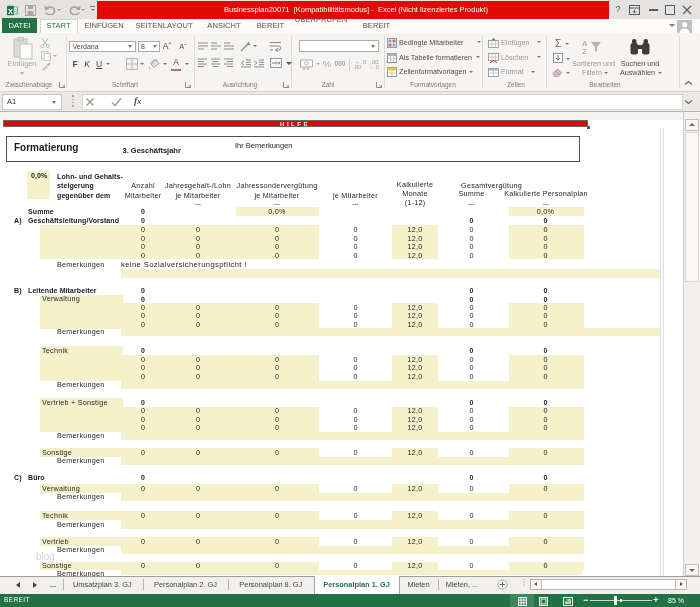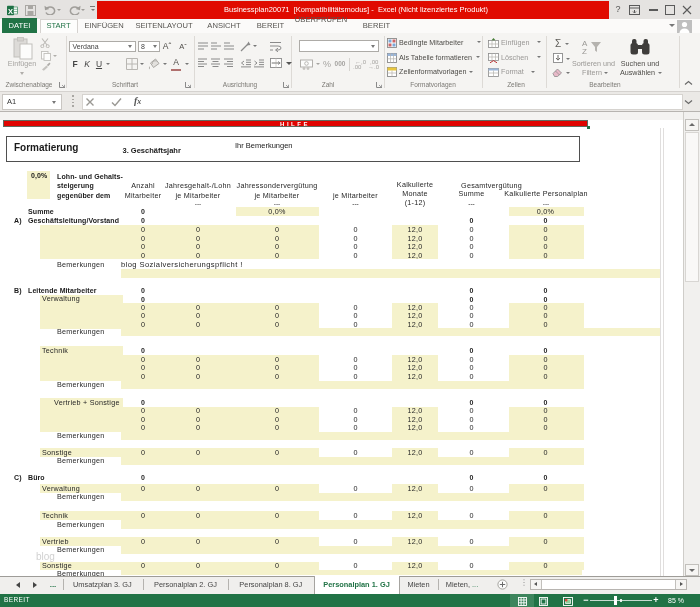--- a/index.html
+++ b/index.html
@@ -390,21 +390,21 @@
 <div style="position:absolute;left:321.5px;top:242.3px;width:300px;text-align:center;white-space:nowrap;font-size:7.2px;line-height:9.2px;color:#262626;letter-spacing:0.25px;">0</div>
 <div style="position:absolute;left:395.5px;top:242.3px;width:300px;text-align:center;white-space:nowrap;font-size:7.2px;line-height:9.2px;color:#262626;letter-spacing:0.25px;">0</div>
 <div style="position:absolute;left:-7.0px;top:251.2px;width:300px;text-align:center;white-space:nowrap;font-size:7.2px;line-height:9.2px;color:#262626;letter-spacing:0.25px;">0</div>
 <div style="position:absolute;left:48.0px;top:251.2px;width:300px;text-align:center;white-space:nowrap;font-size:7.2px;line-height:9.2px;color:#262626;letter-spacing:0.25px;">0</div>
 <div style="position:absolute;left:127.0px;top:251.2px;width:300px;text-align:center;white-space:nowrap;font-size:7.2px;line-height:9.2px;color:#262626;letter-spacing:0.25px;">0</div>
 <div style="position:absolute;left:205.5px;top:251.2px;width:300px;text-align:center;white-space:nowrap;font-size:7.2px;line-height:9.2px;color:#262626;letter-spacing:0.25px;">0</div>
 <div style="position:absolute;left:265.0px;top:251.2px;width:300px;text-align:center;white-space:nowrap;font-size:7.2px;line-height:9.2px;color:#262626;letter-spacing:0.25px;">12,0</div>
 <div style="position:absolute;left:321.5px;top:251.2px;width:300px;text-align:center;white-space:nowrap;font-size:7.2px;line-height:9.2px;color:#262626;letter-spacing:0.25px;">0</div>
 <div style="position:absolute;left:395.5px;top:251.2px;width:300px;text-align:center;white-space:nowrap;font-size:7.2px;line-height:9.2px;color:#262626;letter-spacing:0.25px;">0</div>
 <div style="position:absolute;left:57px;top:259.9px;font-size:7.2px;line-height:9.2px;color:#262626;white-space:nowrap;letter-spacing:0.25px;">Bemerkungen</div>
-<div style="position:absolute;left:121px;top:259.7px;font-size:7.6px;line-height:9.6px;color:#262626;white-space:nowrap;letter-spacing:0.4px;">blog Sozialversicherungspflicht !</div>
+<div style="position:absolute;left:121px;top:259.7px;font-size:7.6px;line-height:9.6px;color:#262626;white-space:nowrap;letter-spacing:0.4px;">keine Sozialversicherungspflicht !</div>
 <div style="position:absolute;left:121px;top:269.4px;width:538.5px;height:8.2px;background:#f5f2cb;"></div>
 <div style="position:absolute;left:14px;top:285.7px;font-size:7.0px;line-height:9.0px;color:#1a1a1a;white-space:nowrap;font-weight:bold;letter-spacing:0.1px;">B)</div>
 <div style="position:absolute;left:28px;top:285.7px;font-size:7.0px;line-height:9.0px;color:#1a1a1a;white-space:nowrap;font-weight:bold;letter-spacing:0.1px;">Leitende Mitarbeiter</div>
 <div style="position:absolute;left:-7.0px;top:285.7px;width:300px;text-align:center;white-space:nowrap;font-size:7.0px;line-height:9.0px;color:#262626;font-weight:bold;letter-spacing:0.1px;">0</div>
 <div style="position:absolute;left:321.5px;top:285.7px;width:300px;text-align:center;white-space:nowrap;font-size:7.0px;line-height:9.0px;color:#262626;font-weight:bold;letter-spacing:0.1px;">0</div>
 <div style="position:absolute;left:395.5px;top:285.7px;width:300px;text-align:center;white-space:nowrap;font-size:7.0px;line-height:9.0px;color:#262626;font-weight:bold;letter-spacing:0.1px;">0</div>
 <div style="position:absolute;left:40px;top:294.85px;width:83px;height:8.3px;background:#f5f2cb;"></div>
 <div style="position:absolute;left:42px;top:294.4px;font-size:7.2px;line-height:9.2px;color:#262626;white-space:nowrap;letter-spacing:0.25px;">Verwaltung</div>
 <div style="position:absolute;left:-7.0px;top:294.5px;width:300px;text-align:center;white-space:nowrap;font-size:7.0px;line-height:9.0px;color:#262626;font-weight:bold;letter-spacing:0.1px;">0</div>
 <div style="position:absolute;left:321.5px;top:294.5px;width:300px;text-align:center;white-space:nowrap;font-size:7.0px;line-height:9.0px;color:#262626;font-weight:bold;letter-spacing:0.1px;">0</div>
@@ -460,21 +460,21 @@
 <div style="position:absolute;left:-7.0px;top:371.9px;width:300px;text-align:center;white-space:nowrap;font-size:7.2px;line-height:9.2px;color:#262626;letter-spacing:0.25px;">0</div>
 <div style="position:absolute;left:48.0px;top:371.9px;width:300px;text-align:center;white-space:nowrap;font-size:7.2px;line-height:9.2px;color:#262626;letter-spacing:0.25px;">0</div>
 <div style="position:absolute;left:127.0px;top:371.9px;width:300px;text-align:center;white-space:nowrap;font-size:7.2px;line-height:9.2px;color:#262626;letter-spacing:0.25px;">0</div>
 <div style="position:absolute;left:205.5px;top:371.9px;width:300px;text-align:center;white-space:nowrap;font-size:7.2px;line-height:9.2px;color:#262626;letter-spacing:0.25px;">0</div>
 <div style="position:absolute;left:265.0px;top:371.9px;width:300px;text-align:center;white-space:nowrap;font-size:7.2px;line-height:9.2px;color:#262626;letter-spacing:0.25px;">12,0</div>
 <div style="position:absolute;left:321.5px;top:371.9px;width:300px;text-align:center;white-space:nowrap;font-size:7.2px;line-height:9.2px;color:#262626;letter-spacing:0.25px;">0</div>
 <div style="position:absolute;left:395.5px;top:371.9px;width:300px;text-align:center;white-space:nowrap;font-size:7.2px;line-height:9.2px;color:#262626;letter-spacing:0.25px;">0</div>
 <div style="position:absolute;left:57px;top:380.0px;font-size:7.2px;line-height:9.2px;color:#262626;white-space:nowrap;letter-spacing:0.25px;">Bemerkungen</div>
 <div style="position:absolute;left:121px;top:380.5px;width:462.5px;height:8.3px;background:#f5f2cb;"></div>
 <div style="position:absolute;left:40px;top:398.45000000000005px;width:83px;height:8.3px;background:#f5f2cb;"></div>
-<div style="position:absolute;left:54px;top:398.0px;font-size:7.2px;line-height:9.2px;color:#262626;white-space:nowrap;letter-spacing:0.25px;">Vertrieb + Sonstige</div>
+<div style="position:absolute;left:42px;top:398.0px;font-size:7.2px;line-height:9.2px;color:#262626;white-space:nowrap;letter-spacing:0.25px;">Vertrieb + Sonstige</div>
 <div style="position:absolute;left:-7.0px;top:398.1px;width:300px;text-align:center;white-space:nowrap;font-size:7.0px;line-height:9.0px;color:#262626;font-weight:bold;letter-spacing:0.1px;">0</div>
 <div style="position:absolute;left:321.5px;top:398.1px;width:300px;text-align:center;white-space:nowrap;font-size:7.0px;line-height:9.0px;color:#262626;font-weight:bold;letter-spacing:0.1px;">0</div>
 <div style="position:absolute;left:395.5px;top:398.1px;width:300px;text-align:center;white-space:nowrap;font-size:7.0px;line-height:9.0px;color:#262626;font-weight:bold;letter-spacing:0.1px;">0</div>
 <div style="position:absolute;left:40px;top:406.6px;width:278.5px;height:25.599999999999966px;background:#f5f2cb;"></div>
 <div style="position:absolute;left:392px;top:406.6px;width:46px;height:25.599999999999966px;background:#f5f2cb;"></div>
 <div style="position:absolute;left:508.5px;top:406.6px;width:75px;height:25.599999999999966px;background:#f5f2cb;"></div>
 <div style="position:absolute;left:-7.0px;top:406.2px;width:300px;text-align:center;white-space:nowrap;font-size:7.2px;line-height:9.2px;color:#262626;letter-spacing:0.25px;">0</div>
 <div style="position:absolute;left:48.0px;top:406.2px;width:300px;text-align:center;white-space:nowrap;font-size:7.2px;line-height:9.2px;color:#262626;letter-spacing:0.25px;">0</div>
 <div style="position:absolute;left:127.0px;top:406.2px;width:300px;text-align:center;white-space:nowrap;font-size:7.2px;line-height:9.2px;color:#262626;letter-spacing:0.25px;">0</div>
 <div style="position:absolute;left:205.5px;top:406.2px;width:300px;text-align:center;white-space:nowrap;font-size:7.2px;line-height:9.2px;color:#262626;letter-spacing:0.25px;">0</div>

